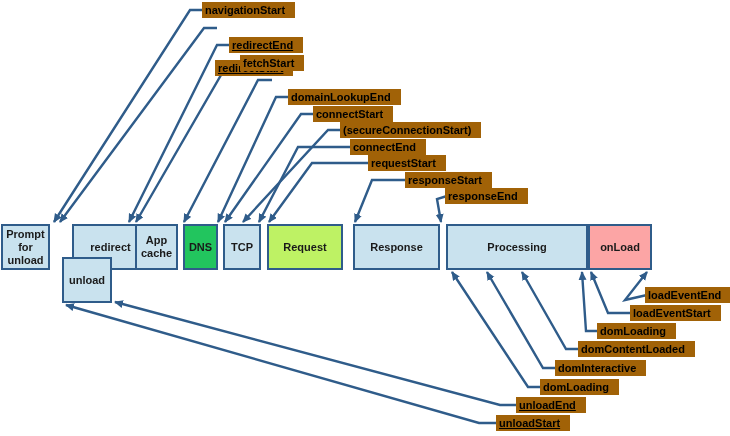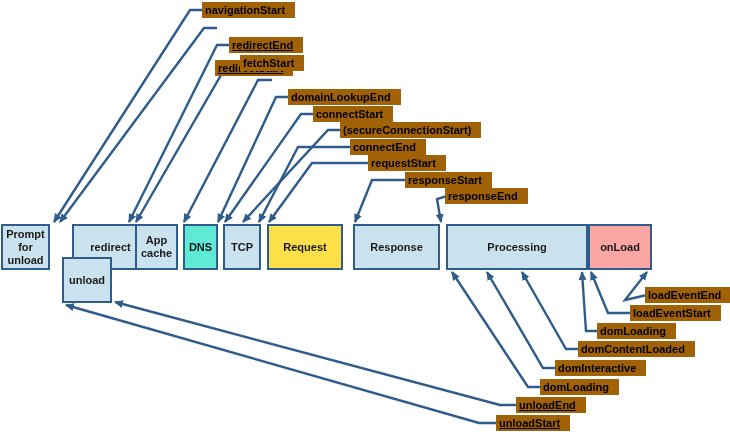--- a/index.html
+++ b/index.html
@@ -57,27 +57,27 @@
     </svg>
     <div class="seg" style="left: 1px; top: 224px; width: 49px; height: 46px; background: rgb(201, 226, 238); border-color: rgb(47, 92, 138); color: rgb(26, 26, 26);">
       <span>Prompt for unload</span>
     </div>
     <div class="seg" style="left: 56px; top: 224px; width: 77px; height: 46px; background: rgb(201, 226, 238); border-color: rgb(47, 92, 138); color: rgb(26, 26, 26); margin-left: 16px;">
       <span>redirect</span>
     </div>
     <div class="seg" style="left: 135px; top: 224px; width: 43px; height: 46px; background: rgb(201, 226, 238); border-color: rgb(47, 92, 138); color: rgb(26, 26, 26);">
       <span>App cache</span>
     </div>
-    <div class="seg" style="left: 183px; top: 224px; width: 35px; height: 46px; background: #5eead4; border-color: rgb(47, 92, 138); color: rgb(26, 26, 26);">
+    <div class="seg" style="left: 183px; top: 224px; width: 35px; height: 46px; background: #22c55e; border-color: rgb(47, 92, 138); color: rgb(26, 26, 26);">
       <span>DNS</span>
     </div>
     <div class="seg" style="left: 223px; top: 224px; width: 38px; height: 46px; background: rgb(201, 226, 238); border-color: rgb(47, 92, 138); color: rgb(26, 26, 26);">
       <span>TCP</span>
     </div>
-    <div class="seg" style="left: 267px; top: 224px; width: 76px; height: 46px; background: #fde047; border-color: rgb(47, 92, 138); color: rgb(26, 26, 26);">
+    <div class="seg" style="left: 267px; top: 224px; width: 76px; height: 46px; background: #bef264; border-color: rgb(47, 92, 138); color: rgb(26, 26, 26);">
       <span>Request</span>
     </div>
     <div class="seg" style="left: 353px; top: 224px; width: 87px; height: 46px; background: rgb(201, 226, 238); border-color: rgb(47, 92, 138); color: rgb(26, 26, 26);">
       <span>Response</span>
     </div>
     <div class="seg" style="left: 446px; top: 224px; width: 142px; height: 46px; background: rgb(201, 226, 238); border-color: rgb(47, 92, 138); color: rgb(26, 26, 26);">
       <span>Processing</span>
     </div>
     <div class="seg" style="left: 588px; top: 224px; width: 64px; height: 46px; background: #fca5a5; border-color: rgb(47, 92, 138); color: rgb(26, 26, 26);">
       <span>onLoad</span>

